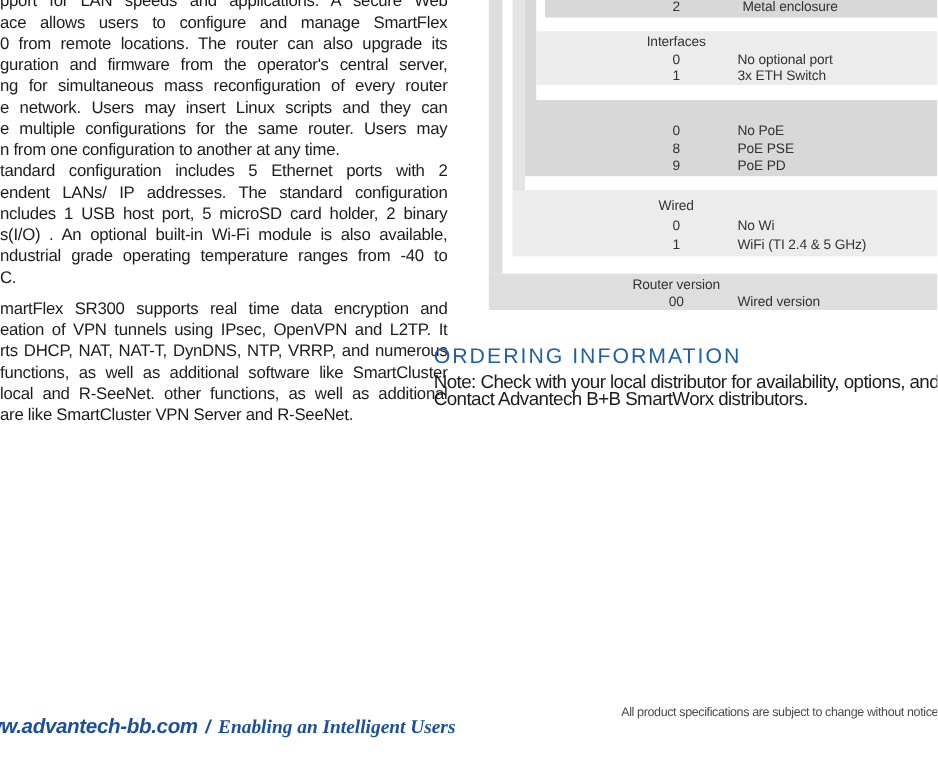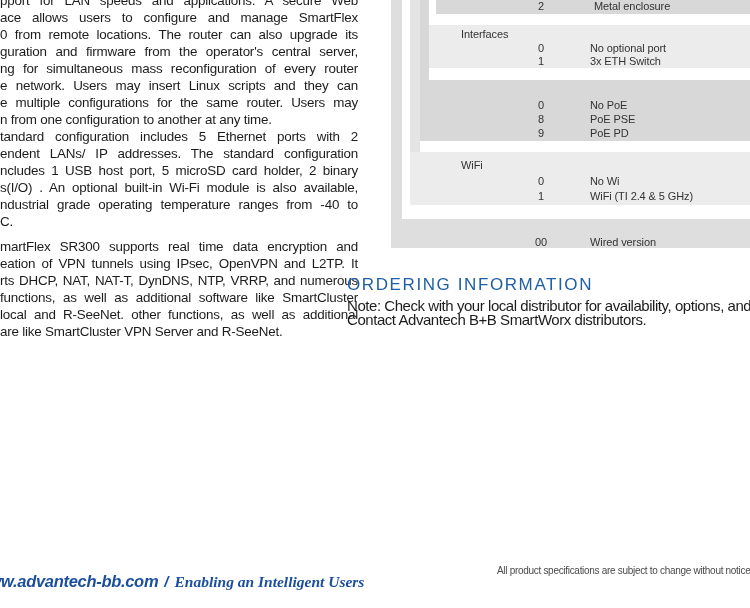--- a/index.html
+++ b/index.html
@@ -23,21 +23,21 @@
   
   .tblock { position:absolute; right:0; font-size:11px; letter-spacing:-0.1px; color:#333; }
   .bar { position:absolute; top:0; }
   .g-dark  { background:#d8d8d8; }
   .g-light { background:#ececec; }
   .g-mid   { background:#dedede; }
   .g-bar1  { background:#dedede; }
   .g-bar2  { background:#e4e4e4; }
   .g-bar3  { background:#d8d8d8; }
   .trow { position:absolute; left:0; right:0; height:13px; line-height:13px; }
-  .tlabel { position:absolute; width:160px; }
+  .tlabel { position:absolute; width:160px; text-align:center; }
   .tcode  { position:absolute; width:30px;  text-align:center; }
   .tdesc  { position:absolute; }
 
   
   .oi-head {
     position:absolute; left:347px; top:275px;
     font-size:17px; font-weight:normal; letter-spacing:1.6px;
     color:#1f5fa5; white-space:nowrap;
   }
   .oi-note {
@@ -130,33 +130,36 @@
         <span class="tdesc" style="left:170px">PoE PSE</span>
       </div>
       <div class="trow" style="top:47px">
         <span class="tcode" style="left:106px">9</span>
         <span class="tdesc" style="left:170px">PoE PD</span>
       </div>
     </div>
 
     <div class="tblock g-light" style="left:410px; top:152px; height:53px;">
       <div class="trow" style="top:7px">
-        <span class="tlabel" style="left:51px">WiFi</span>
+        <span class="tlabel" style="left:51px">Wired</span>
       </div>
       <div class="trow" style="top:23px">
         <span class="tcode" style="left:116px">0</span>
         <span class="tdesc" style="left:180px">No Wi</span>
       </div>
       <div class="trow" style="top:38px">
         <span class="tcode" style="left:116px">1</span>
         <span class="tdesc" style="left:180px">WiFi (TI 2.4 &amp; 5 GHz)</span>
       </div>
     </div>
 
     <div class="tblock g-mid" style="left:391px; top:219px; height:29px;">
+      <div class="trow" style="top:3px">
+        <span class="tlabel" style="left:70px">Router version</span>
+      </div>
       <div class="trow" style="top:17px">
         <span class="tcode" style="left:135px">00</span>
         <span class="tdesc" style="left:199px">Wired version</span>
       </div>
     </div>
   </div>
 
   <div class="oi-head">ORDERING INFORMATION</div>
   <div class="oi-note" style="top:299px">Note: Check with your local distributor for availability, options, and HW configuration.</div>
   <div class="oi-note" style="top:313px">Contact Advantech B+B SmartWorx distributors.</div>

